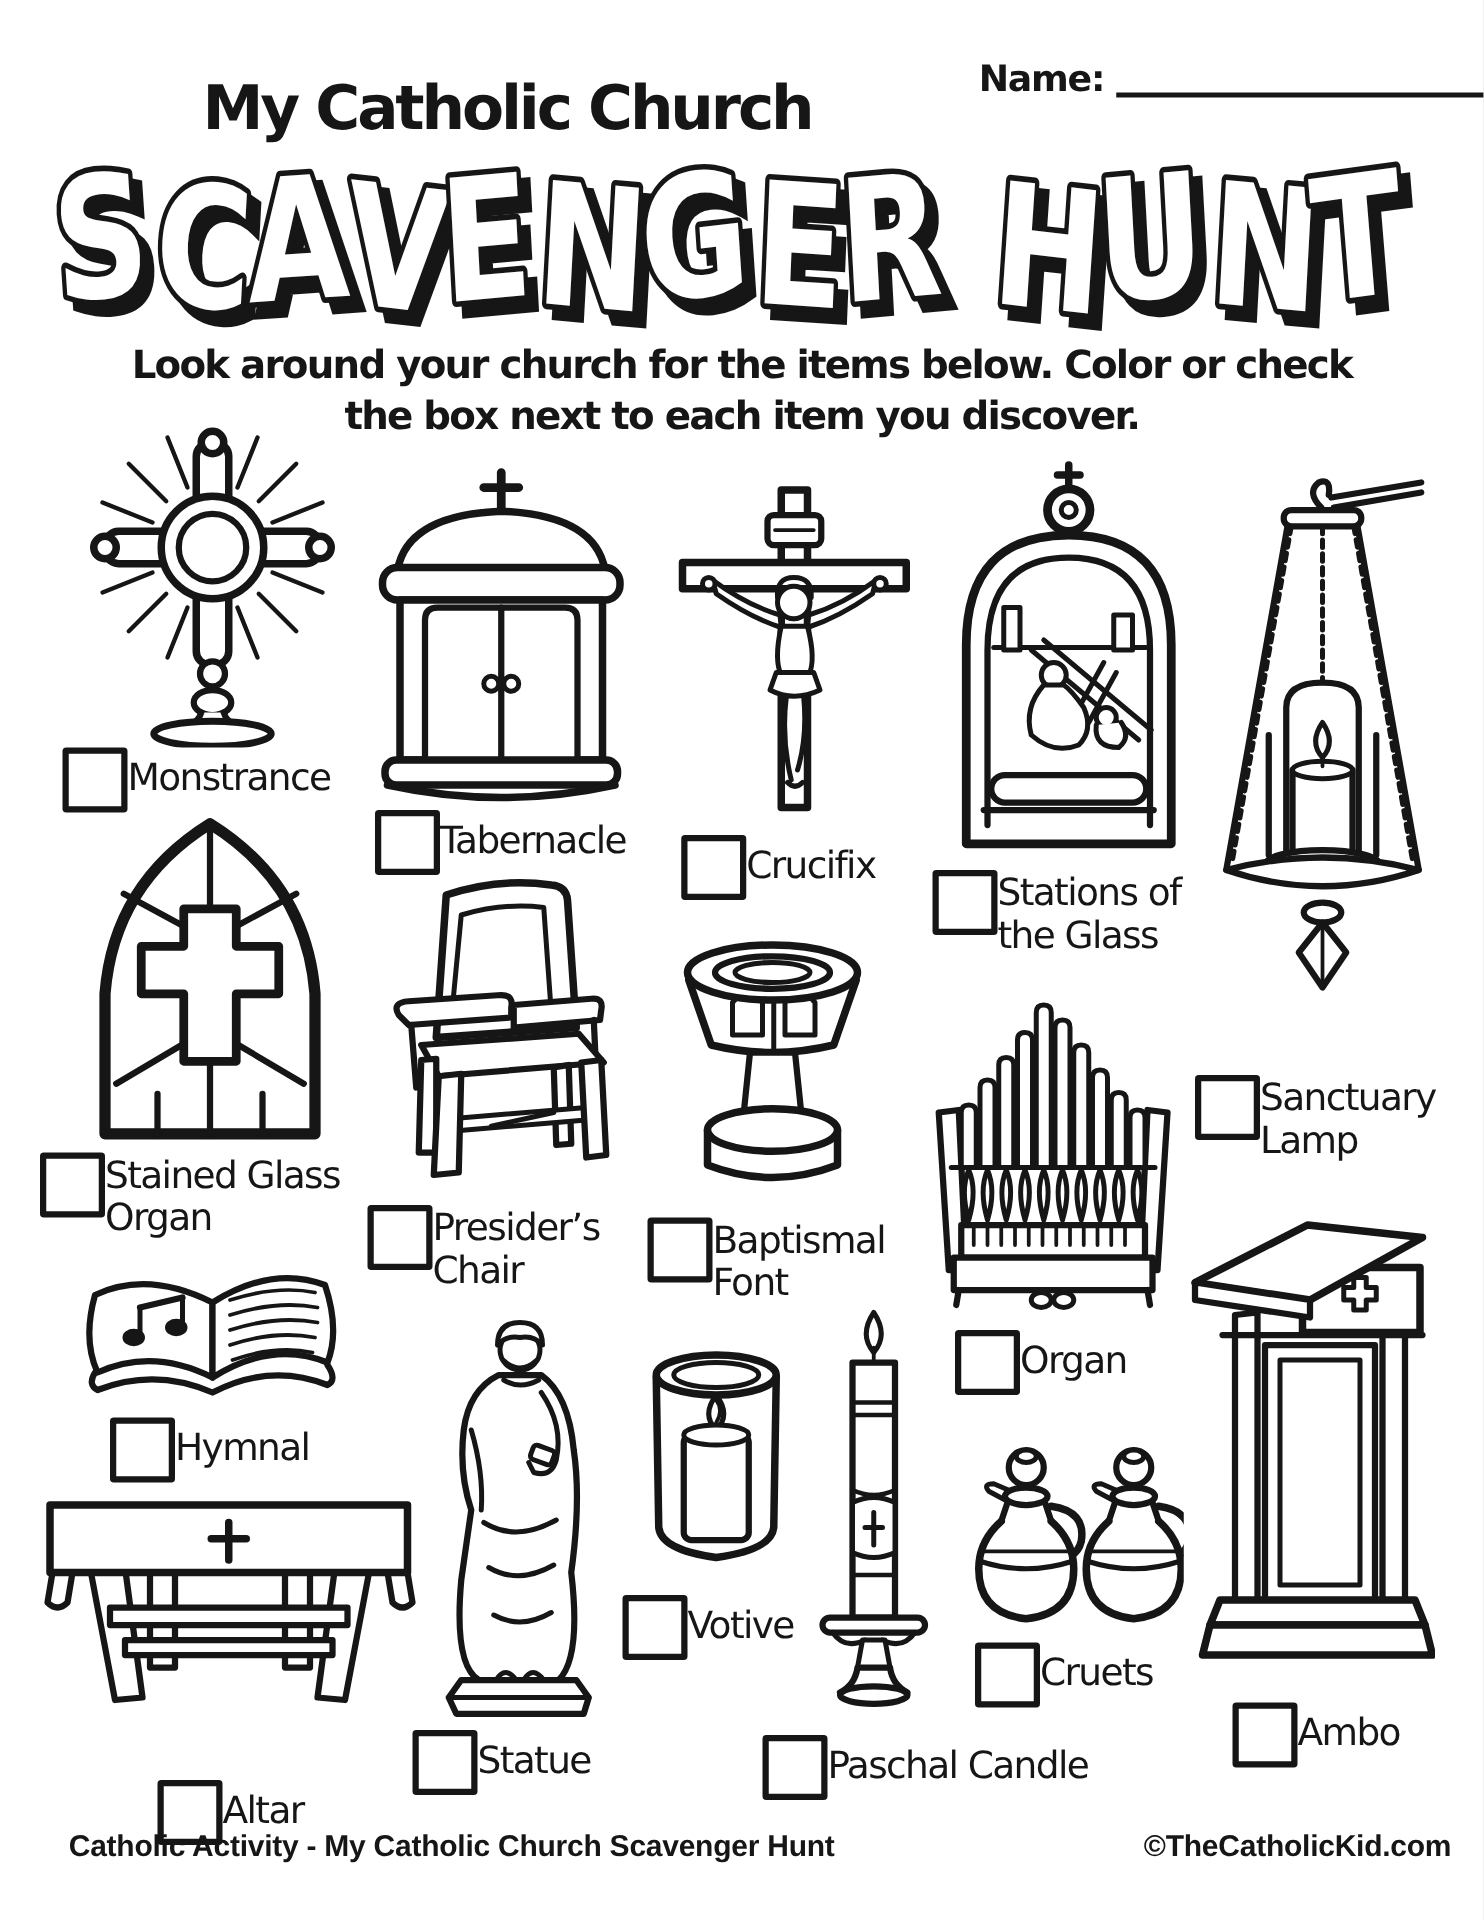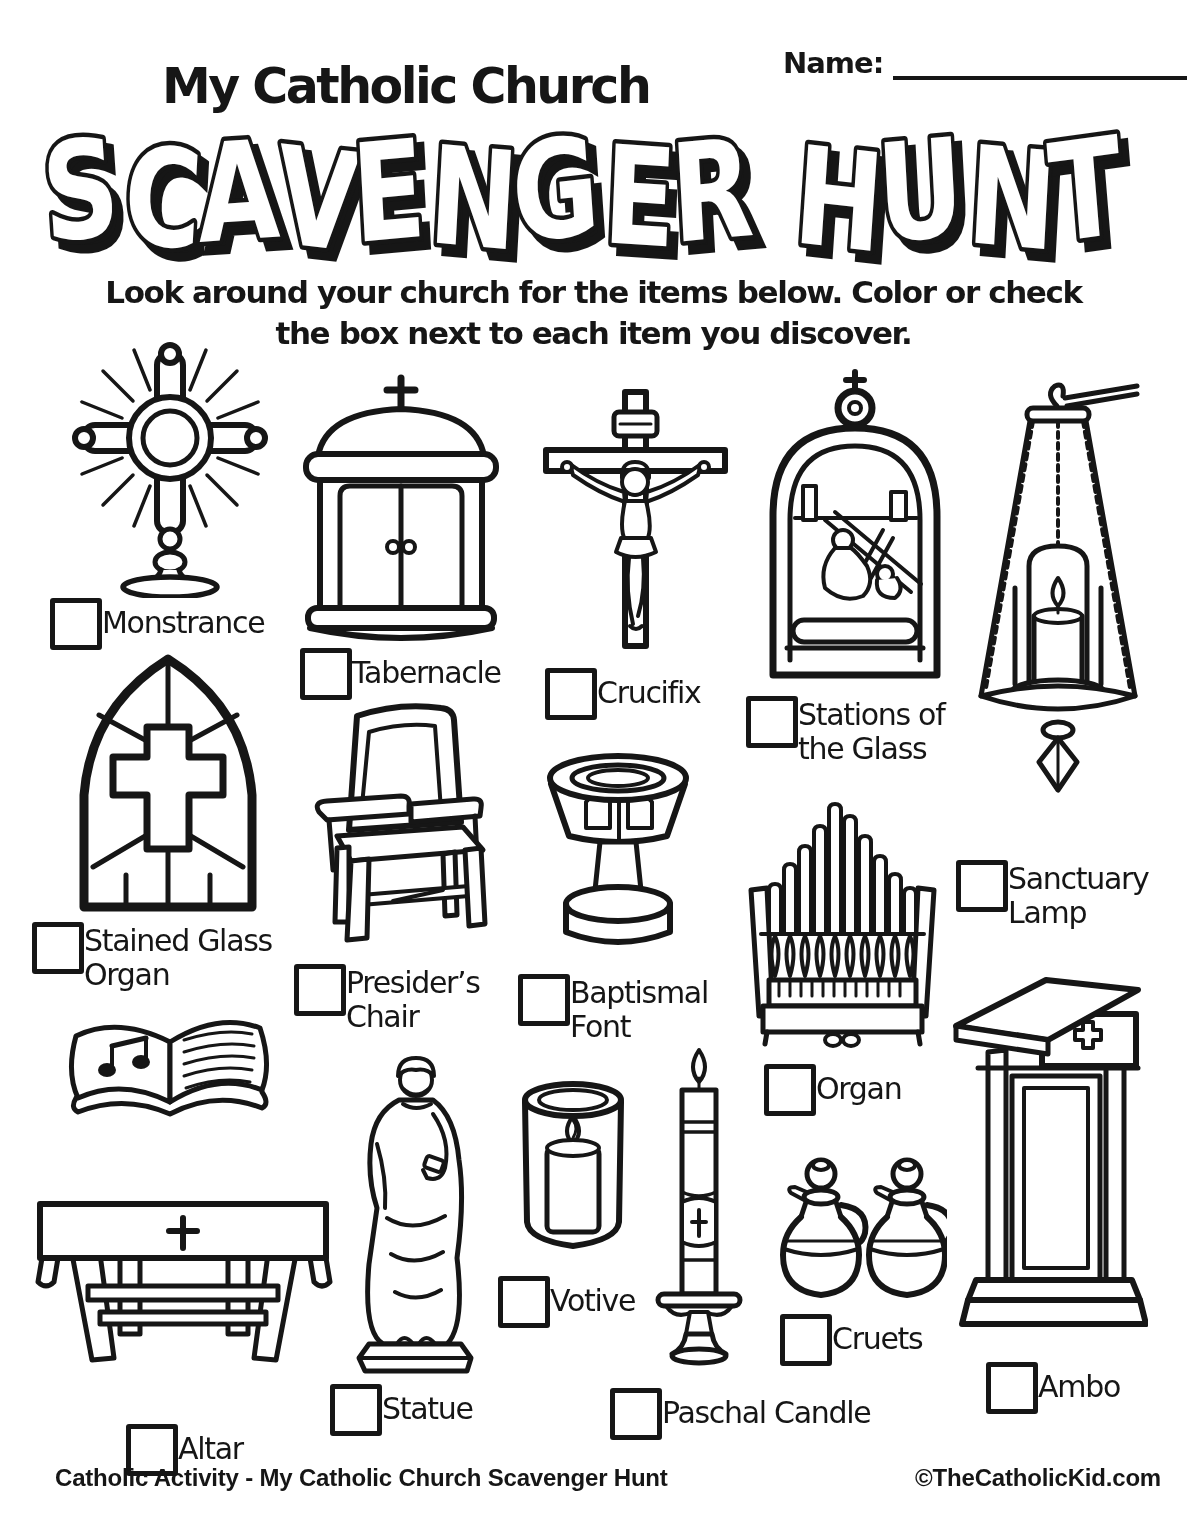--- a/index.html
+++ b/index.html
@@ -1,19 +1,19 @@
 <!DOCTYPE html>
 <html><head>
 <meta charset="utf-8">
 <style>
   html,body{margin:0;padding:0;background:#ddd;}
   .page{position:relative;width:1187px;height:1536px;background:#fff;margin:0 auto;
         font-family:"DejaVu Sans",sans-serif;color:#161616;overflow:hidden;}
   .ill{position:absolute;}
-  .name-row{position:absolute;left:783px;top:46px;display:flex;align-items:flex-end;}
+  .name-row{position:absolute;left:783px;top:46px;display:flex;}
   .name-label{font-weight:bold;font-size:29px;letter-spacing:-1px;line-height:34px;}
   .name-line{width:294px;height:28px;border-bottom:4px solid #161616;margin-left:10px;}
   .subtitle{position:absolute;left:162px;top:58px;font-size:49px;font-weight:bold;letter-spacing:-2.5px;white-space:nowrap;}
   .title-svg{position:absolute;left:28px;top:110px;width:1128px;height:168px;}
   .instructions{position:absolute;left:0;right:0;top:272px;text-align:center;
         font-size:31px;font-weight:700;letter-spacing:-1.4px;line-height:41px;}
   .check-row{position:absolute;display:flex;align-items:flex-start;}
   .box{width:42px;height:42px;border:5px solid #161616;border-radius:3px;background:#fff;flex:none;}
   .lbl{font-weight:500;font-size:30px;line-height:34px;letter-spacing:-1.3px;white-space:nowrap;padding-top:2px;}
   .single .lbl{padding-top:8px;}
@@ -396,20 +396,24 @@
       <div>Baptismal</div>
       <div>Font</div>
     </span>
   </div>
 
   <div class="check-row single" style="left:764px;top:1064px">
     <span class="box"></span>
     <span class="lbl">Organ</span>
   </div>
 
+  <div class="check-row single" style="left:88px;top:1134px">
+    <span class="box"></span>
+    <span class="lbl">Hymnal</span>
+  </div>
 
   <div class="check-row single" style="left:126px;top:1424px">
     <span class="box"></span>
     <span class="lbl">Altar</span>
   </div>
 
   <div class="check-row single" style="left:330px;top:1384px">
     <span class="box"></span>
     <span class="lbl">Statue</span>
   </div>

